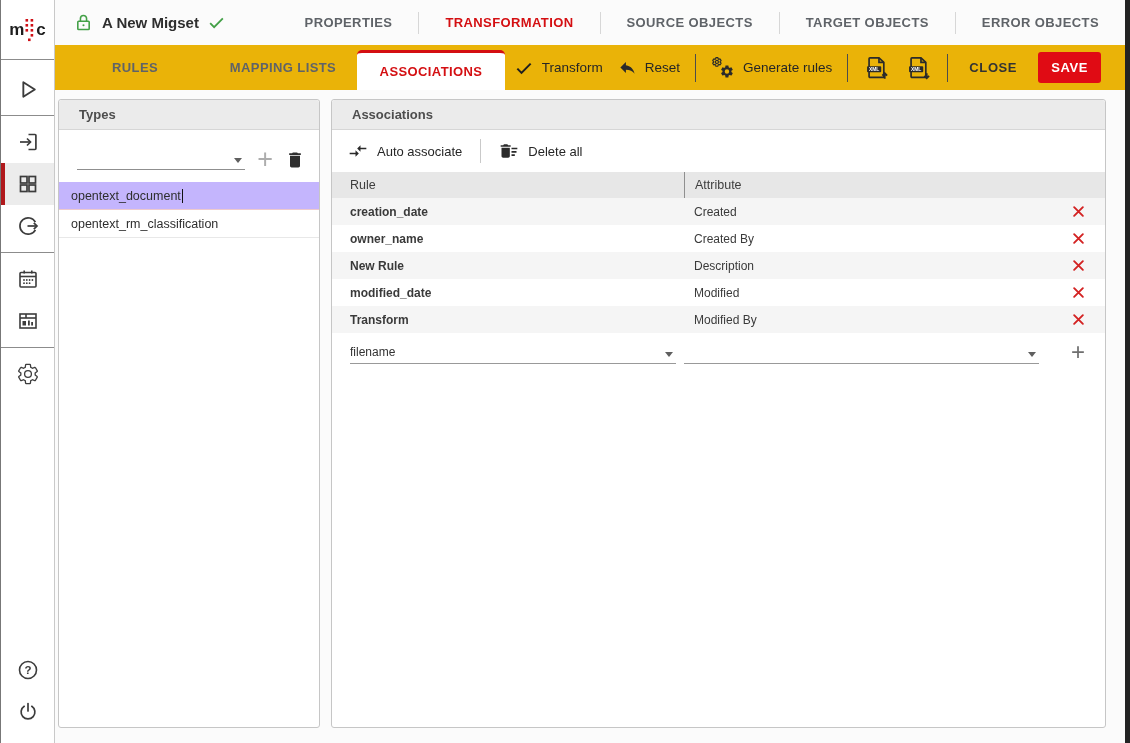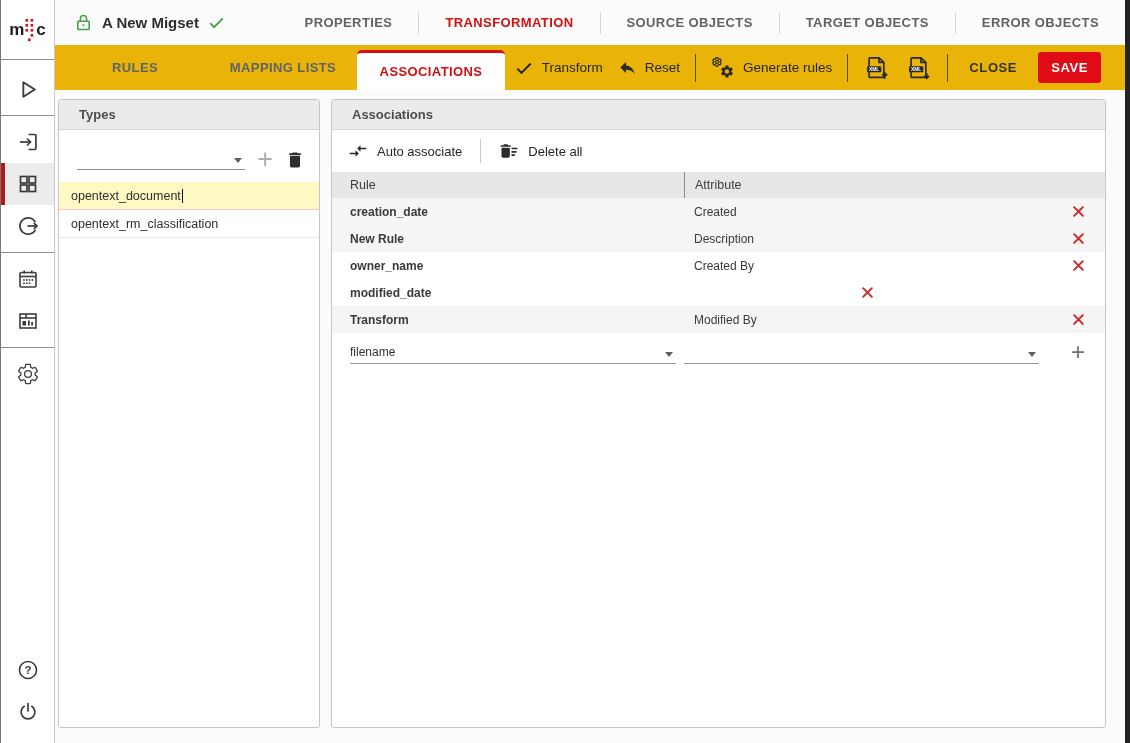--- a/index.html
+++ b/index.html
@@ -42,21 +42,21 @@
   .types-panel { left:3px; top:9px; width:262px; height:629px; }
   .assoc-panel { left:276px; top:9px; width:775px; height:629px; }
   .panel-h { height:30px; background:#ebebeb; border-bottom:1px solid #d6d6d6; display:flex; align-items:center; padding:0 20px; font-size:13px; font-weight:700; color:#4d4d4d; border-radius:3px 3px 0 0; }
 
   
   .filter-row { display:flex; align-items:flex-end; gap:12px; padding:16px 14px 12px 18px; }
   .uselect { flex:1; height:24px; border-bottom:1px solid #8f8f8f; position:relative; font-size:12px; color:#333; cursor:pointer; }
   .caret { position:absolute; right:3px; bottom:6px; width:0; height:0; border-left:4.5px solid transparent; border-right:4.5px solid transparent; border-top:5px solid #5f5f5f; }
   .plus-light { font-size:27px; font-weight:300; color:#adadad; line-height:22px; cursor:pointer; }
   .type-item { height:28px; display:flex; align-items:center; padding:0 12px; font-size:12.5px; color:#2e2e2e; border-bottom:1px solid #e8e8e8; cursor:pointer; }
-  .type-item.selected { background:#fef9c3; border-bottom-color:#eecacd; }
+  .type-item.selected { background:#c4b5fd; border-bottom-color:#eecacd; }
   .text-cursor { display:inline-block; width:1px; height:14px; background:#111; margin-left:1px; }
 
   
   .assoc-tools { height:42px; display:flex; align-items:center; gap:18px; padding:0 16px; }
   .tool-btn { display:flex; align-items:center; gap:9px; font-size:13px; color:#262626; cursor:pointer; }
   .tool-sep { width:1px; height:24px; background:#c9c9c9; }
   .thead { height:26px; background:#e7e7e7; display:grid; grid-template-columns:352px 1fr 54px; align-items:center; font-size:12.5px; color:#3d3d3d; }
   .thead .hc1 { padding-left:18px; }
   .thead .hc2 { border-left:1px solid #8f8f8f; height:26px; display:flex; align-items:center; padding-left:10px; }
   .trow { height:27px; display:grid; grid-template-columns:352px 1fr 54px; align-items:center; font-size:12px; color:#3a3a3a; }
@@ -310,40 +310,41 @@
 
       <div class="trow alt">
         <div class="c1">creation_date</div>
         <div class="c2">Created</div>
         <div class="c3">
             <svg class="del-x" width="15" height="15" viewBox="0 0 24 24" fill="none" stroke="#d32222" stroke-width="3" stroke-linecap="round">
               <path d="M5 5 19 19M19 5 5 19"></path>
             </svg>
           </div>
       </div>
+      <div class="trow">
+        <div class="c1">owner_name</div>
+        <div class="c2">Created By</div>
+        <div class="c3">
+            <svg class="del-x" width="15" height="15" viewBox="0 0 24 24" fill="none" stroke="#d32222" stroke-width="3" stroke-linecap="round">
+              <path d="M5 5 19 19M19 5 5 19"></path>
+            </svg>
+          </div>
+      </div>
       <div class="trow alt">
         <div class="c1">New Rule</div>
         <div class="c2">Description</div>
         <div class="c3">
             <svg class="del-x" width="15" height="15" viewBox="0 0 24 24" fill="none" stroke="#d32222" stroke-width="3" stroke-linecap="round">
               <path d="M5 5 19 19M19 5 5 19"></path>
             </svg>
           </div>
       </div>
       <div class="trow">
-        <div class="c1">owner_name</div>
-        <div class="c2">Created By</div>
-        <div class="c3">
-            <svg class="del-x" width="15" height="15" viewBox="0 0 24 24" fill="none" stroke="#d32222" stroke-width="3" stroke-linecap="round">
-              <path d="M5 5 19 19M19 5 5 19"></path>
-            </svg>
-          </div>
-      </div>
-      <div class="trow">
         <div class="c1">modified_date</div>
+        <div class="c2">Modified</div>
         <div class="c3">
             <svg class="del-x" width="15" height="15" viewBox="0 0 24 24" fill="none" stroke="#d32222" stroke-width="3" stroke-linecap="round">
               <path d="M5 5 19 19M19 5 5 19"></path>
             </svg>
           </div>
       </div>
       <div class="trow alt">
         <div class="c1">Transform</div>
         <div class="c2">Modified By</div>
         <div class="c3">

